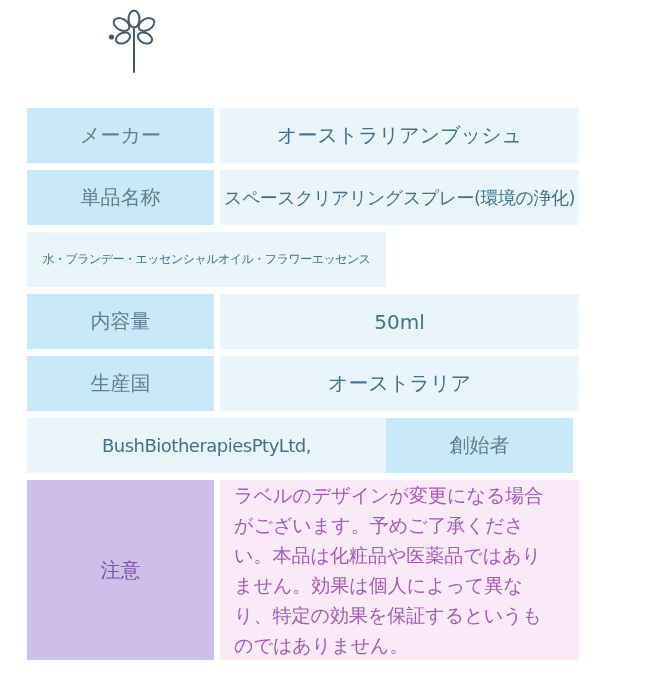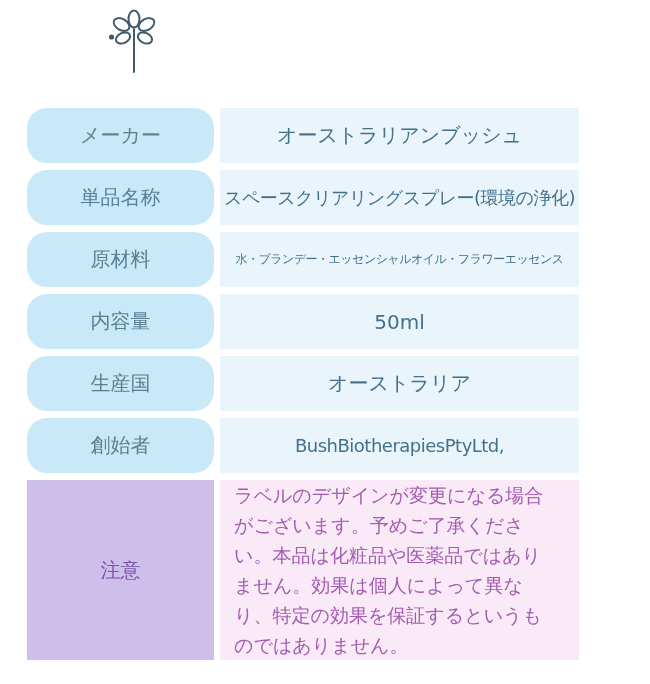--- a/index.html
+++ b/index.html
@@ -43,21 +43,21 @@
     width: 187px;
     margin-right: 6px;
     font-size: 20px;
     flex: none;
   }
   .cell.value {
     width: 359px;
     font-size: 20px;
     flex: none;
   }
-  .row.blue .label { background: var(--label-bg-blue, #c9e9f8); color: var(--label-text-blue, #5a7e93); border-radius: 20px; }
+  .row.blue .label { background: var(--label-bg-blue, #c9e9f8); color: var(--label-text-blue, #5a7e93); }
   .row.blue .value { background: var(--value-bg-blue, #e9f5fb); color: var(--value-text-blue, #44708c); }
   .row.purple .label { background: var(--label-bg-purple, #cdbeea); color: var(--label-text-purple, #7a52a6); }
   .row.purple .value {
     background: var(--value-bg-pink, #fae9f7);
     color: var(--value-text-pink, #a25cb1);
     justify-content: flex-start;
     text-align: left;
     padding: 10px 23px 10px 14px;
     font-size: 19px;
     line-height: 1.58;
@@ -87,34 +87,33 @@
   <div class="table" id="table">
       <div class="row blue">
         <div class="cell label">メーカー</div>
         <div class="cell value">オーストラリアンブッシュ</div>
       </div>
       <div class="row blue">
         <div class="cell label">単品名称</div>
         <div class="cell value s">スペースクリアリングスプレー(環境の浄化)</div>
       </div>
       <div class="row blue">
-        <div class="cell label">原材料</div>
         <div class="cell value xs">水・ブランデー・エッセンシャルオイル・フラワーエッセンス</div>
       </div>
       <div class="row blue">
         <div class="cell label">内容量</div>
         <div class="cell value">50ml</div>
       </div>
       <div class="row blue">
         <div class="cell label">生産国</div>
         <div class="cell value">オーストラリア</div>
       </div>
       <div class="row blue">
+        <div class="cell value s">BushBiotherapiesPtyLtd,</div>
         <div class="cell label">創始者</div>
-        <div class="cell value s">BushBiotherapiesPtyLtd,</div>
       </div>
       <div class="row purple tall">
         <div class="cell label">注意</div>
         <div class="cell value">ラベルのデザインが変更になる場合がございます。予めご了承ください。本品は化粧品や医薬品ではありません。効果は個人によって異なり、特定の効果を保証するというものではありません。</div>
       </div>
     </div>
 
 </div>
 
 </body></html>

